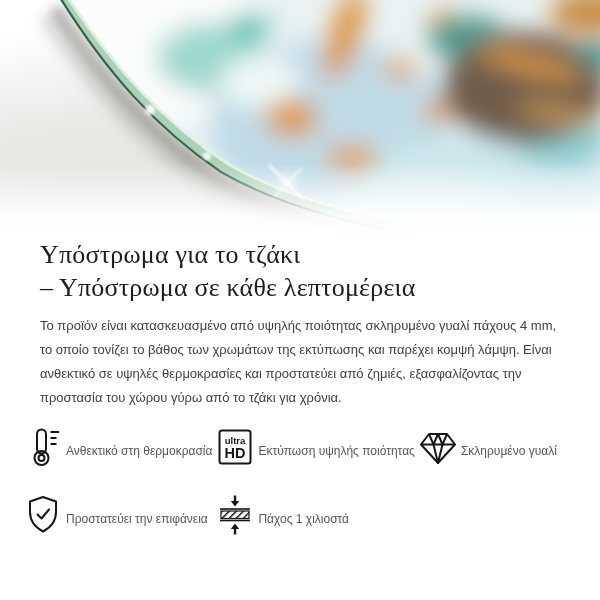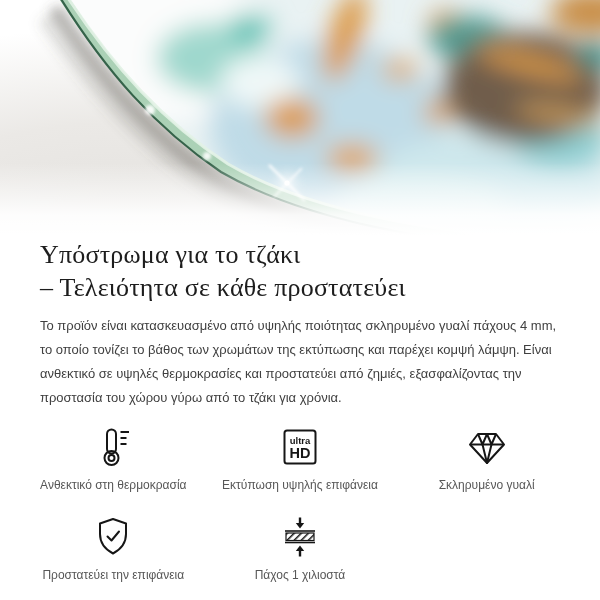--- a/index.html
+++ b/index.html
@@ -23,21 +23,21 @@
     font-size:13px;
     line-height:24px;
     color:#3f3f3f;
   }
   .features{
     display:grid;
     grid-template-columns:repeat(3,1fr);
     margin:14px 20px 0;
     row-gap:22px;
   }
-  .feature{display:flex;flex-direction:column;align-items:center;}
+  .feature{display:flex;flex-direction:row;align-items:center;}
   .icon-box{height:46px;display:flex;align-items:center;justify-content:center;}
   .feature .label{
     margin-top:8px;
     font-size:12px;
     line-height:14px;
     color:#575757;
     text-align:left;
     white-space:nowrap;
   }
   .ico{stroke:#161616;fill:none;stroke-width:2;}
@@ -121,21 +121,21 @@
           <line x1="269" y1="165" x2="305" y2="201" stroke="#ffffff" stroke-width="2.4"></line>
           <line x1="302" y1="168" x2="274" y2="197" stroke="#ffffff" stroke-width="1.6"></line>
         </g>
         <circle cx="287" cy="183" r="2.6" fill="#ffffff"></circle>
       </g>
 
       <rect x="0" y="163" width="600" height="72" fill="url(#fadeWhite)"></rect>
     </svg>
   </figure>
 
-  <h1 class="title"><span>Υπόστρωμα για το τζάκι</span><br><span>– Τελειότητα σε κάθε προστατεύει</span></h1>
+  <h1 class="title"><span>Υπόστρωμα για το τζάκι</span><br><span>– Υπόστρωμα σε κάθε λεπτομέρεια</span></h1>
 
   <p class="desc">Το προϊόν είναι κατασκευασμένο από υψηλής ποιότητας σκληρυμένο γυαλί πάχους 4 mm, το οποίο τονίζει το βάθος των χρωμάτων της εκτύπωσης και παρέχει κομψή λάμψη. Είναι ανθεκτικό σε υψηλές θερμοκρασίες και προστατεύει από ζημιές, εξασφαλίζοντας την προστασία του χώρου γύρω από το τζάκι για χρόνια.</p>
 
   <div class="features">
 
     <div class="feature">
       <div class="icon-box">
         <svg width="46" height="46" viewBox="0 0 46 46">
           <rect class="ico" x="17" y="5.5" width="9" height="24" rx="4.5"></rect>
           <circle class="ico" cx="21.5" cy="34" r="7"></circle>
@@ -151,21 +151,21 @@
     </div>
 
     <div class="feature">
       <div class="icon-box">
         <svg width="46" height="46" viewBox="0 0 46 46">
           <rect class="ico" x="7.5" y="6.5" width="31" height="33" rx="2.5" stroke-width="2.4"></rect>
           <text x="23" y="19.5" text-anchor="middle" font-size="9.5" font-weight="700" fill="#161616" font-family="Liberation Sans, DejaVu Sans, sans-serif">ultra</text>
           <text x="23" y="34" text-anchor="middle" font-size="14.5" font-weight="800" fill="#161616" font-family="Liberation Sans, DejaVu Sans, sans-serif">HD</text>
         </svg>
       </div>
-      <div class="label">Εκτύπωση υψηλής επιφάνεια</div>
+      <div class="label">Εκτύπωση υψηλής ποιότητας</div>
     </div>
 
     <div class="feature">
       <div class="icon-box">
         <svg width="46" height="46" viewBox="0 0 46 46">
           <g class="ico" stroke-width="1.9" stroke-linejoin="round">
             <path d="M14,10 L32,10 L40,20.5 L23,39 L6,20.5 Z"></path>
             <line x1="6" y1="20.5" x2="40" y2="20.5"></line>
             <path d="M14,10 L18.5,20.5 L23,10 L27.5,20.5 L32,10"></path>
             <path d="M18.5,20.5 L23,39 L27.5,20.5"></path>

